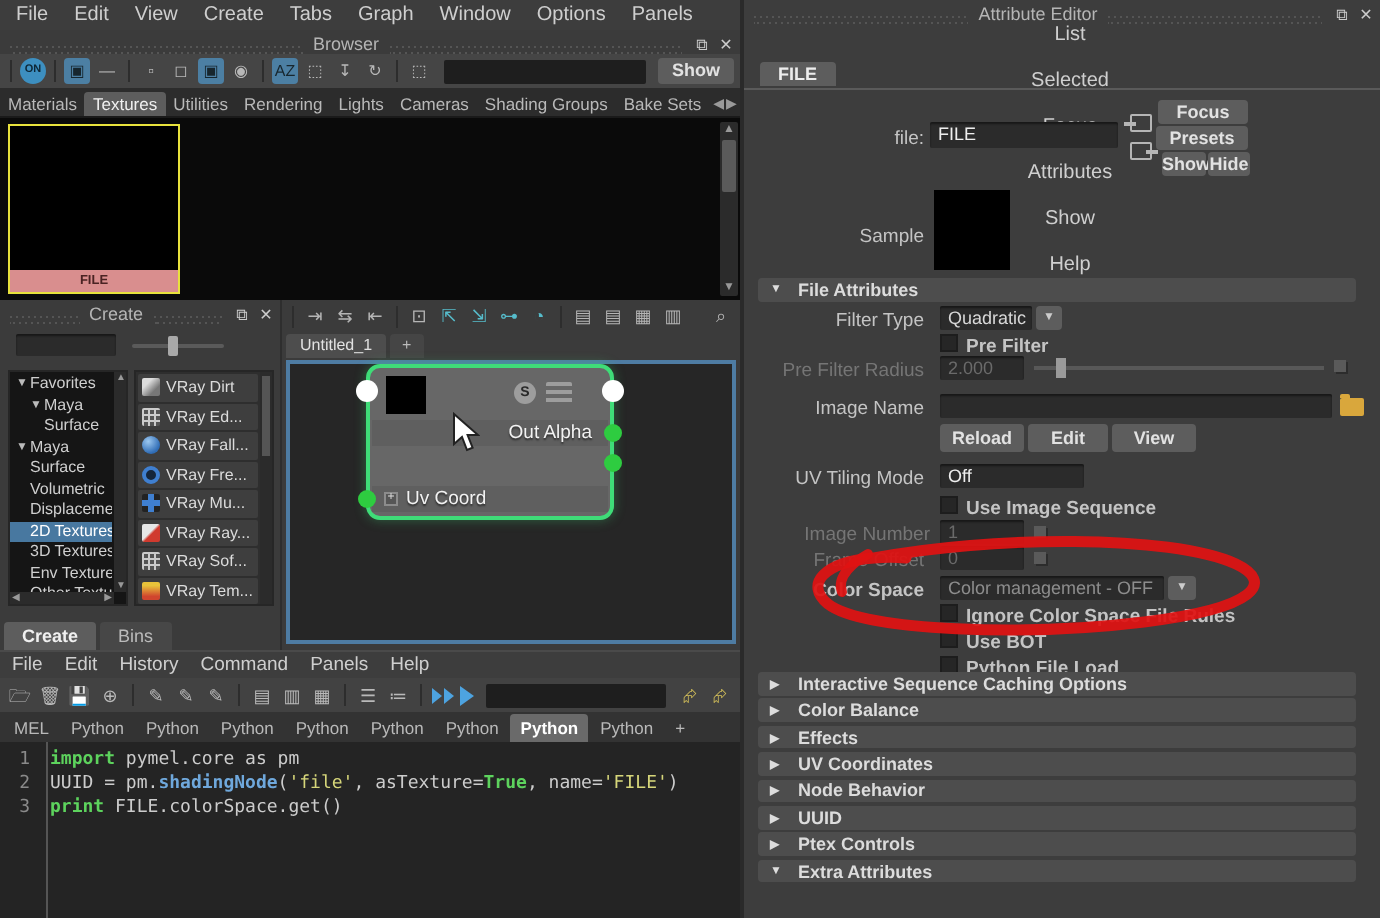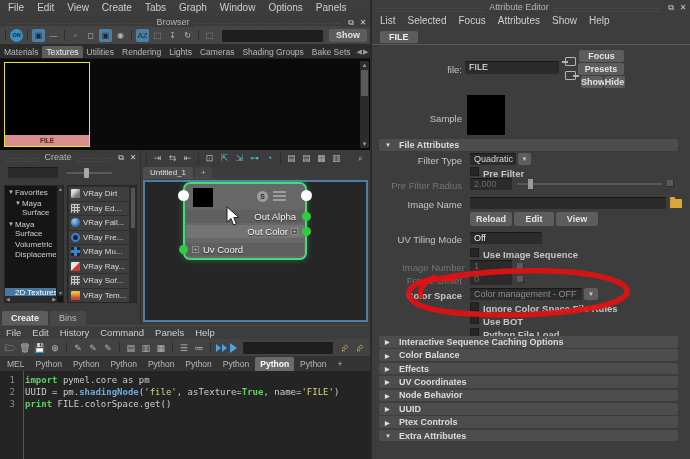--- a/index.html
+++ b/index.html
@@ -46,21 +46,21 @@
   .sarrow{position:absolute;left:0;right:0;height:8px;font-size:6px;color:#999;text-align:center;line-height:8px;}
   
   .create{position:absolute;left:0;top:150px;width:140px;height:175px;background:#3b3b3b;}
   .create-controls{position:absolute;left:0;top:13px;width:100%;height:20px;}
   .create-field{position:absolute;left:8px;top:4px;width:50px;height:11px;}
   .slider-track{position:absolute;left:66px;top:9px;width:46px;height:2px;background:#5a5a5a;border-radius:1px;}
   .slider-handle{position:absolute;top:-4px;width:5px;height:10px;background:#a9a9a9;border-radius:1px;}
   .create-cols{position:absolute;left:4px;top:35px;right:3px;bottom:22px;display:flex;gap:3px;}
   .tree{width:60px;background:#151515;border:1px solid #262626;position:relative;overflow:hidden;padding:1px 7px 6px 0;}
   .tree-item{height:10.5px;line-height:10.5px;font-size:8px;color:#cfcfcf;white-space:nowrap;overflow:hidden;}
-  .tree-item.sel{background:var(--highlight-blue,#4878a0);color:#fff;margin-top:27px;}
+  .tree-item.sel{background:var(--highlight-blue,#4878a0);color:#fff;}
   .tree-arrow{font-size:6px;color:#bbb;margin-right:1px;vertical-align:1px;}
   .tree-vscroll{position:absolute;right:0;top:0;bottom:6px;width:6px;background:#2b2b2b;font-size:5px;color:#999;}
   .tree-hscroll{position:absolute;left:0;right:6px;bottom:0;height:6px;background:#2b2b2b;font-size:5px;color:#999;display:flex;justify-content:space-between;line-height:6px;padding:0 1px;}
   .vray{flex:1;background:#2e2e2e;border:1px solid #262626;position:relative;overflow:hidden;padding:1px 7px 1px 1px;}
   .vray-item{height:13.5px;display:flex;align-items:center;gap:3px;background:#3e3e3e;margin-bottom:1px;padding-left:2px;font-size:8px;color:#dcdcdc;white-space:nowrap;overflow:hidden;border-radius:1px;}
   .vicon{width:9px;height:9px;flex:0 0 9px;border-radius:1px;}
   .vi-dirt{background:linear-gradient(135deg,#ddd 30%,#777 70%);}
   .vi-grid{background:linear-gradient(90deg,#ccc 1px,transparent 1px),linear-gradient(#ccc 1px,transparent 1px),#555;background-size:3px 3px;}
   .vi-sphere{background:radial-gradient(circle at 35% 30%,#9cc8f0,#2f6cb5 70%);border-radius:50%;}
   .vi-ring{border:2px solid #3f7fd0;border-radius:50%;background:#15263c;}
@@ -106,21 +106,21 @@
   .code{position:absolute;left:0;right:0;top:45px;bottom:0;background:#242424;font-family:"DejaVu Sans Mono",monospace;font-size:9px;line-height:12px;padding-top:3px;}
   .code::before{content:"";position:absolute;left:23px;top:0;bottom:0;width:1px;background:#555;}
   .code-line{display:flex;white-space:pre;}
   .lnum{width:19px;flex:0 0 19px;text-align:right;color:#8a8a8a;padding-right:4px;margin-right:6px;}
   .seg-kw{color:#5dd35d;font-weight:bold;}
   .seg-fn{color:#6fa8dc;font-weight:bold;}
   .seg-str{color:#d6d67a;}
   .seg-plain{color:#cccccc;}
   
   .ae{position:absolute;left:370px;top:0;width:320px;height:459px;background:#3d3d3d;border-left:2px solid #2a2a2a;}
-  .ae-menubar{height:17px;display:flex;align-items:center;gap:12px;padding-left:8px;font-size:10px;color:#cfcfcf;}
+  .ae-menubar{height:17px;display:flex;align-items:center;gap:12px;padding-left:8px;font-size:10px;color:#cfcfcf;flex-direction:column;}
   .ae-tab{position:absolute;left:8px;top:31px;background:#5d5d5d;color:#ededed;font-size:9px;font-weight:bold;padding:1px 9px;border-radius:2px 2px 0 0;}
   .ae-tabline{position:absolute;left:0;right:0;top:44px;height:1px;background:#5a5a5a;}
   .sec-header{position:absolute;left:7px;width:299px;height:11.5px;background:#4d4d4d;border-radius:2px;display:flex;align-items:center;gap:6px;padding-left:6px;font-size:9px;font-weight:bold;color:#dcdcdc;}
   .sec-arrow{font-size:6px;color:#ddd;width:8px;}
   .folder-icon{position:absolute;width:12px;height:9px;background:var(--folder-yellow,#d9a73c);border-radius:1px;}
   .folder-icon::before{content:"";position:absolute;left:0;top:-2px;width:5px;height:2px;background:var(--folder-yellow,#d9a73c);border-radius:1px 1px 0 0;}
   .io-icon{position:absolute;width:11px;height:9px;border:1px solid #b5b5b5;border-radius:1px;}
   .io-icon::before{content:"";position:absolute;top:2.5px;width:6px;height:2px;background:#b5b5b5;}
   .io-in::before{left:-4px;}
   .io-out::before{right:-4px;}
@@ -315,24 +315,20 @@
         <div class="node">
           <span class="port" style="left:-7px;top:6px;"></span>
           <span class="port" style="right:-7px;top:6px;"></span>
           <span class="nswatch"></span>
           <span class="badge-s">S</span>
           <span class="badge-list"></span>
           <div class="nrow" style="top:26px;background:#5f5f5f;">
             <span class="pt" style="right:8px;">Out Alpha</span>
           </div>
           <span class="gdot" style="right:-6px;top:28px;"></span>
-          <div class="nrow" style="top:41px;background:#747474;">
-            <span class="pt" style="right:16px;">Out Color</span>
-            <span class="plus-box" style="right:6px;top:3px;">+</span>
-          </div>
           <span class="gdot" style="right:-6px;top:43px;"></span>
           <div class="nrow" style="top:59px;background:#5f5f5f;">
             <span class="plus-box" style="left:6px;top:3px;">+</span>
             <span class="pt" style="left:17px;">Uv Coord</span>
           </div>
           <span class="gdot" style="left:-6px;top:61px;"></span>
         </div>
       </div>
     </div>
 

